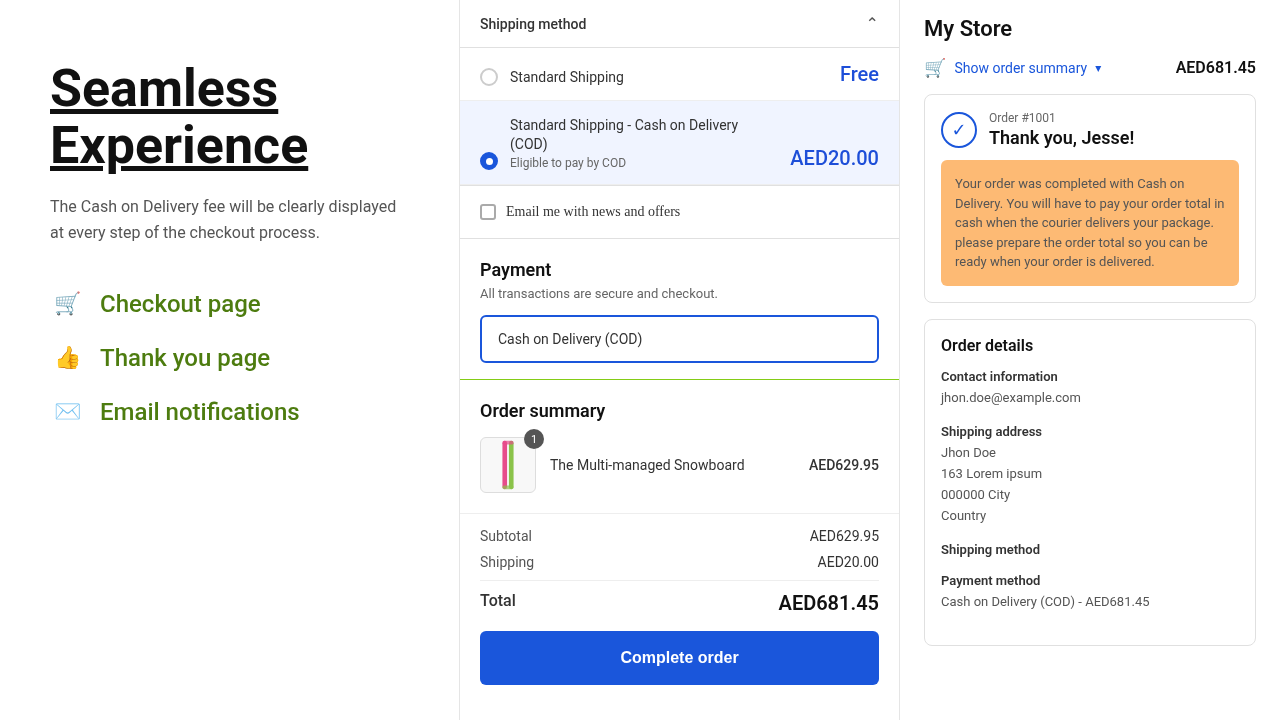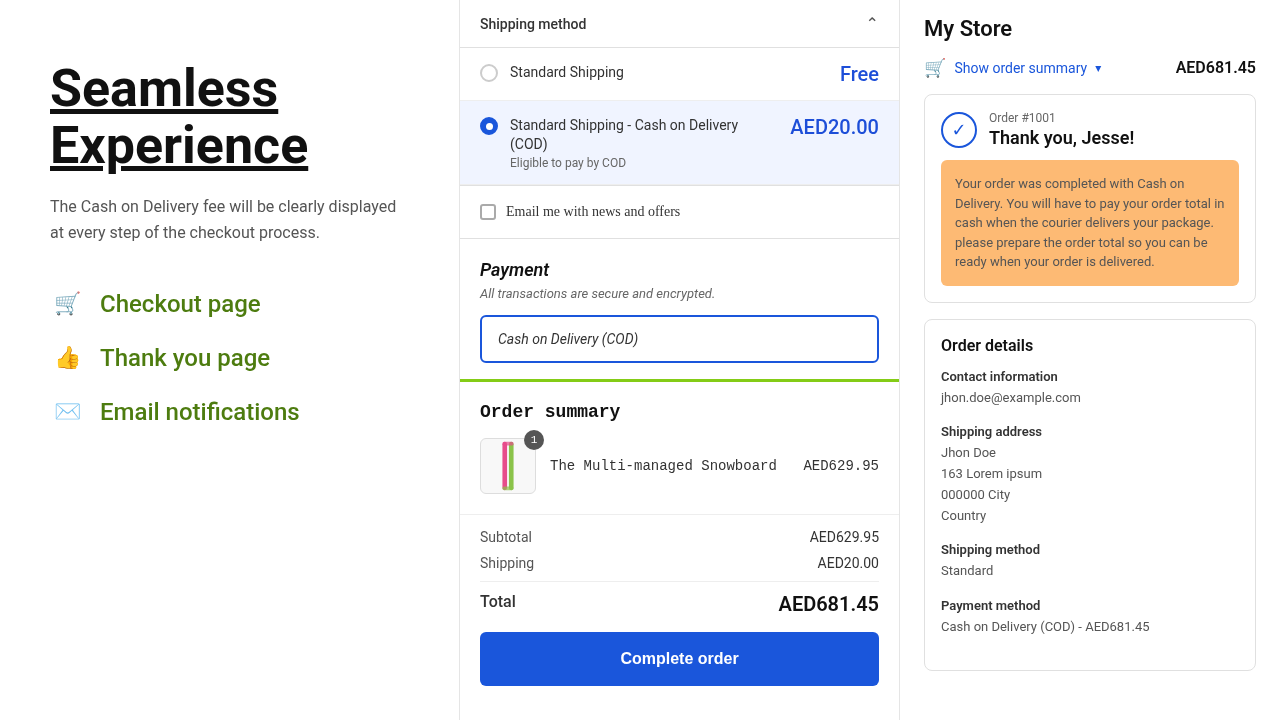--- a/index.html
+++ b/index.html
@@ -84,21 +84,21 @@
       font-weight: 500;
     }
     .chevron-icon {
       font-size: 16px;
       color: #555;
     }
 
     .shipping-option {
       padding: 14px 20px;
       display: flex;
-      align-items: flex-start;
+      align-items: flex-end;
       gap: 12px;
       border-bottom: 1px solid #eee;
     }
     .shipping-option.selected {
       background: #f0f4ff;
     }
     .radio-outer {
       width: 18px;
       height: 18px;
       border-radius: 50%;
@@ -154,22 +154,21 @@
     }
     .email-label {
       font-size: 14px;
       color: #333;
       font-family: Liberation Serif, serif;
     }
 
     
     .payment-section {
       padding: 20px 20px 16px;
-      border-bottom: 3px solid #84cc16;
-      font-style: italic;
+      border-bottom: 1px solid #84cc16;
     }
     .payment-title {
       font-size: 18px;
       font-weight: 600;
       color: #111;
       margin-bottom: 6px;
     }
     .payment-subtitle {
       font-size: 13px;
       color: #666;
@@ -180,21 +179,20 @@
       border-radius: 6px;
       padding: 14px 16px;
       font-size: 14px;
       color: #333;
       background: #fff;
     }
 
     
     .order-summary-section {
       padding: 20px 20px 0;
-      font-family: Liberation Mono, monospace;
     }
     .order-summary-title {
       font-size: 18px;
       font-weight: 600;
       color: #111;
       margin-bottom: 16px;
     }
     .product-row {
       display: flex;
       align-items: center;
@@ -469,21 +467,21 @@
     </div>
   </div>
 
   <div class="email-section">
     <div class="checkbox"></div>
     <label class="email-label">Email me with news and offers</label>
   </div>
 
   <div class="payment-section">
     <div class="payment-title">Payment</div>
-    <div class="payment-subtitle">All transactions are secure and encrypted.</div>
+    <div class="payment-subtitle">All transactions are secure and checkout.</div>
     <div class="payment-method-box">Cash on Delivery (COD)</div>
   </div>
 
   <div class="order-summary-section">
     <div class="order-summary-title">Order summary</div>
     <div class="product-row">
       <div class="product-image-wrapper">
         <div class="product-image">
           <svg class="snowboard-svg" viewBox="0 0 44 56" xmlns="http://www.w3.org/2000/svg">
             <rect x="16" y="2" width="5" height="52" rx="2.5" fill="#e74c8b"></rect>
@@ -553,21 +551,20 @@
     <div class="detail-section">
       <div class="detail-section-label">Shipping address</div>
       <div class="detail-section-value">Jhon Doe</div>
       <div class="detail-section-value">163 Lorem ipsum</div>
       <div class="detail-section-value">000000 City</div>
       <div class="detail-section-value">Country</div>
     </div>
 
     <div class="detail-section">
       <div class="detail-section-label">Shipping method</div>
-      <div class="detail-section-value">Standard</div>
     </div>
 
     <div class="detail-section">
       <div class="detail-section-label">Payment method</div>
       <div class="detail-section-value">Cash on Delivery (COD) - AED681.45</div>
     </div>
   </div>
 </div>
 
 </body></html>

